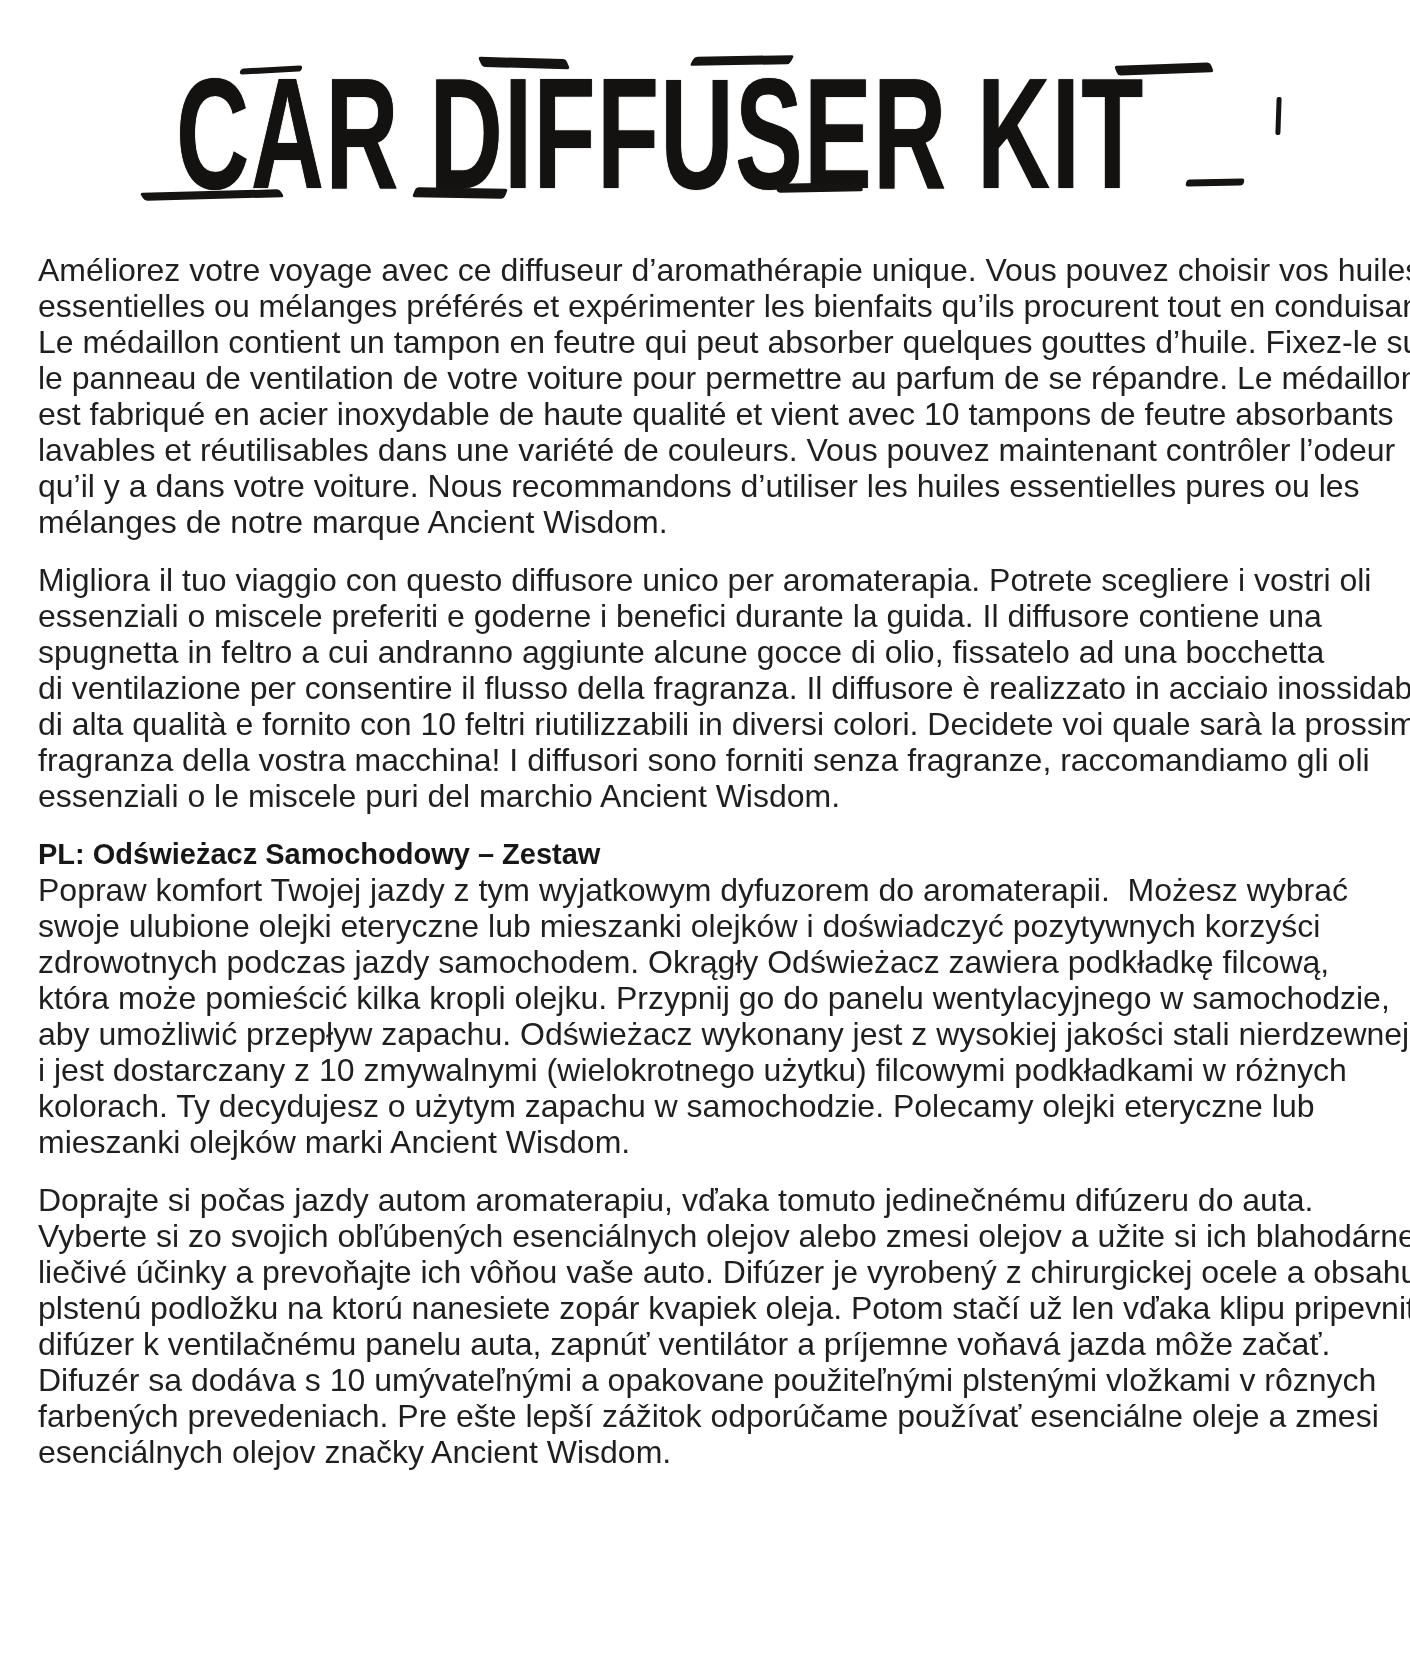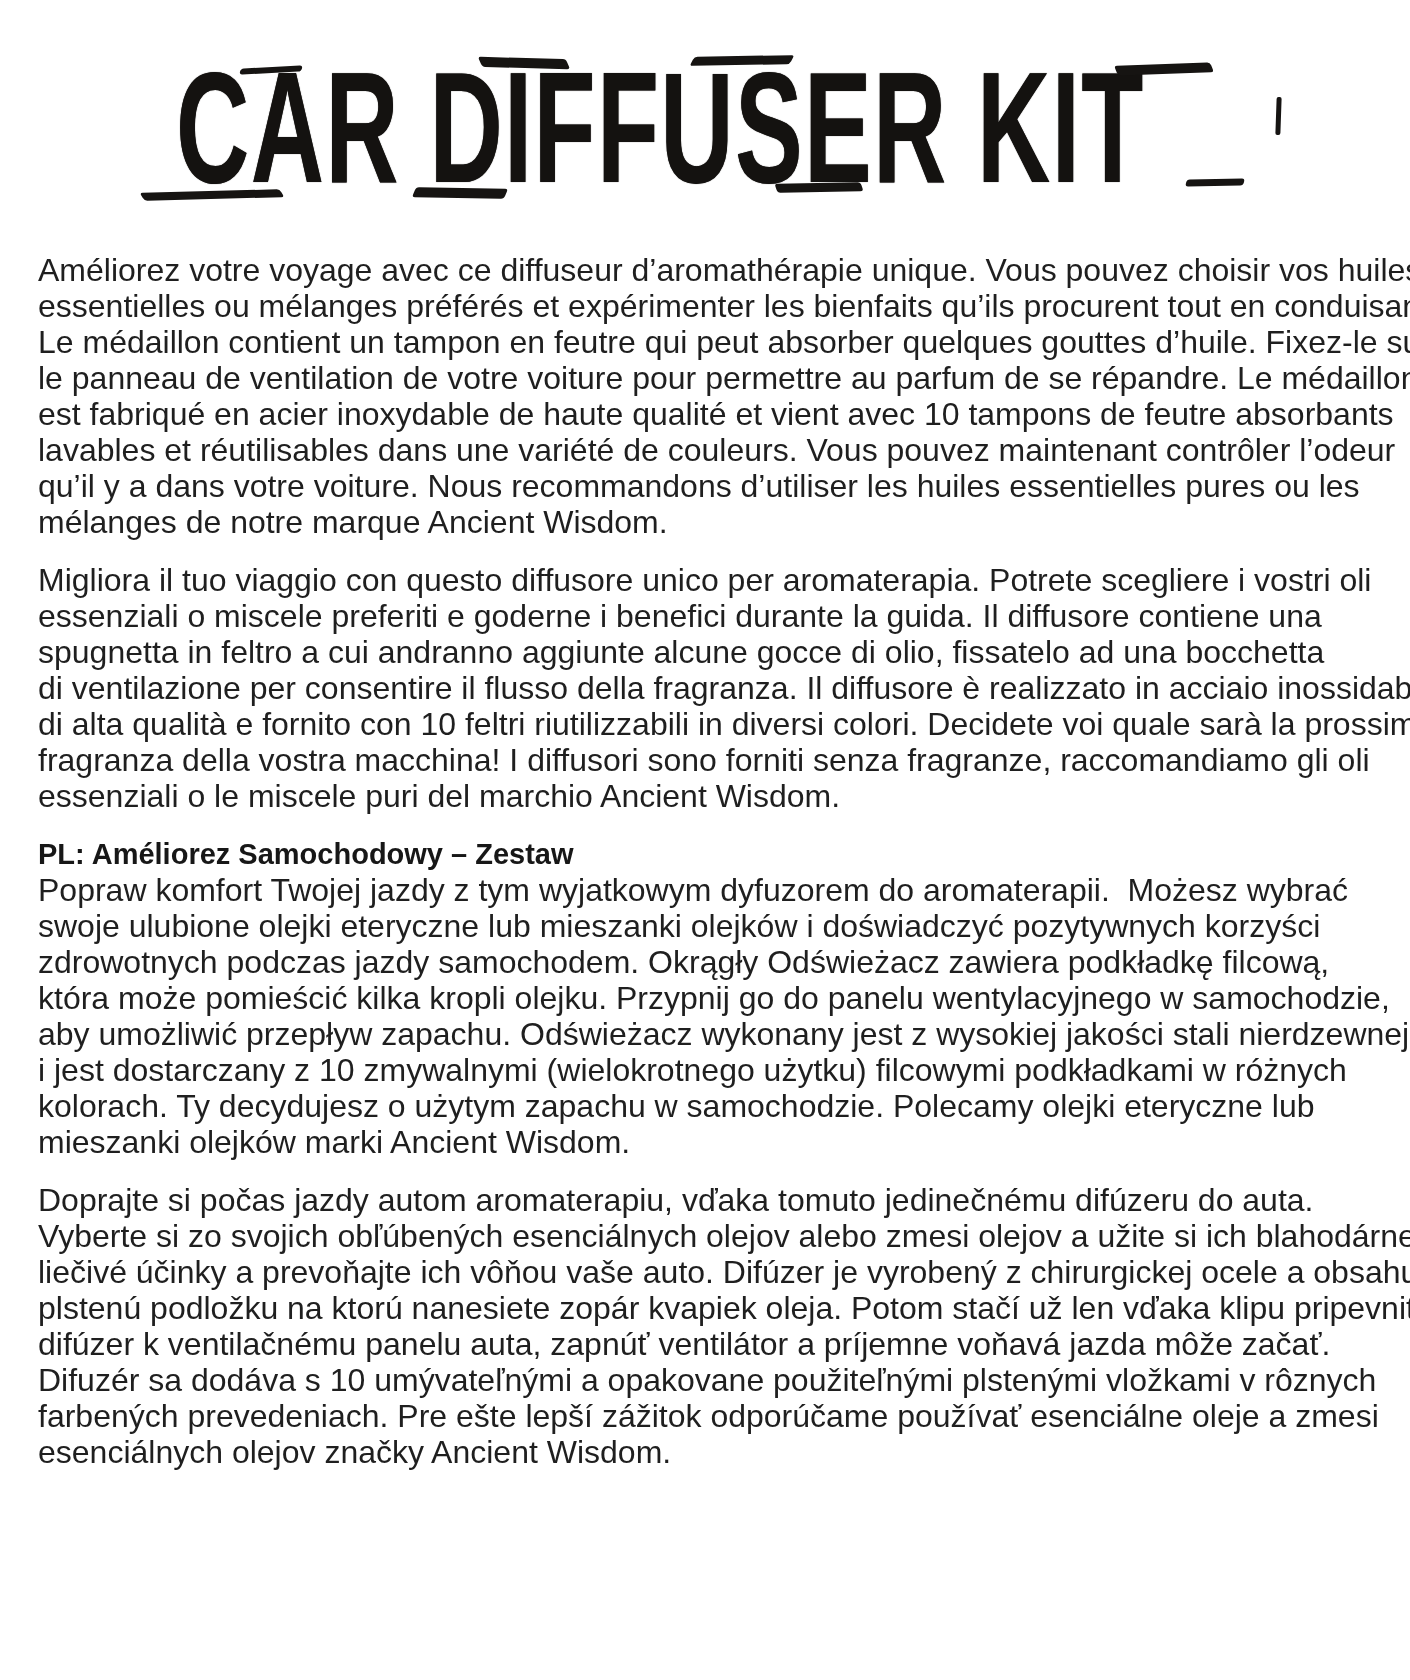--- a/index.html
+++ b/index.html
@@ -11,21 +11,21 @@
     color: #1d1d1b;
     position: relative;
     overflow: hidden;
   }
 
   
   .title-wrap {
     position: relative;
     width: 1320px;
     height: 240px;
-    padding-top: 8px;
+    padding-top: 14px;
     display: flex;
     justify-content: center;
     align-items: center;
   }
   .title {
     flex: none;
     font-size: 155px;
     font-weight: bold;
     letter-spacing: 2px;
     white-space: nowrap;
@@ -110,21 +110,21 @@
       <div class="b">Migliora il tuo viaggio con questo diffusore unico per aromaterapia. Potrete scegliere i vostri oli
 essenziali o miscele preferiti e goderne i benefici durante la guida. Il diffusore contiene una
 spugnetta in feltro a cui andranno aggiunte alcune gocce di olio, fissatelo ad una bocchetta
 di ventilazione per consentire il flusso della fragranza. Il diffusore è realizzato in acciaio inossidabile
 di alta qualità e fornito con 10 feltri riutilizzabili in diversi colori. Decidete voi quale sarà la prossima
 fragranza della vostra macchina! I diffusori sono forniti senza fragranze, raccomandiamo gli oli
 essenziali o le miscele puri del marchio Ancient Wisdom.</div>
     </section>
 
     <section>
-      <h2 class="h">PL: Améliorez Samochodowy – Zestaw</h2>
+      <h2 class="h">PL: Odświeżacz Samochodowy – Zestaw</h2>
       <div class="b">Popraw komfort Twojej jazdy z tym wyjatkowym dyfuzorem do aromaterapii.  Możesz wybrać
 swoje ulubione olejki eteryczne lub mieszanki olejków i doświadczyć pozytywnych korzyści
 zdrowotnych podczas jazdy samochodem. Okrągły Odświeżacz zawiera podkładkę filcową,
 która może pomieścić kilka kropli olejku. Przypnij go do panelu wentylacyjnego w samochodzie,
 aby umożliwić przepływ zapachu. Odświeżacz wykonany jest z wysokiej jakości stali nierdzewnej
 i jest dostarczany z 10 zmywalnymi (wielokrotnego użytku) filcowymi podkładkami w różnych
 kolorach. Ty decydujesz o użytym zapachu w samochodzie. Polecamy olejki eteryczne lub
 mieszanki olejków marki Ancient Wisdom.</div>
     </section>
 

